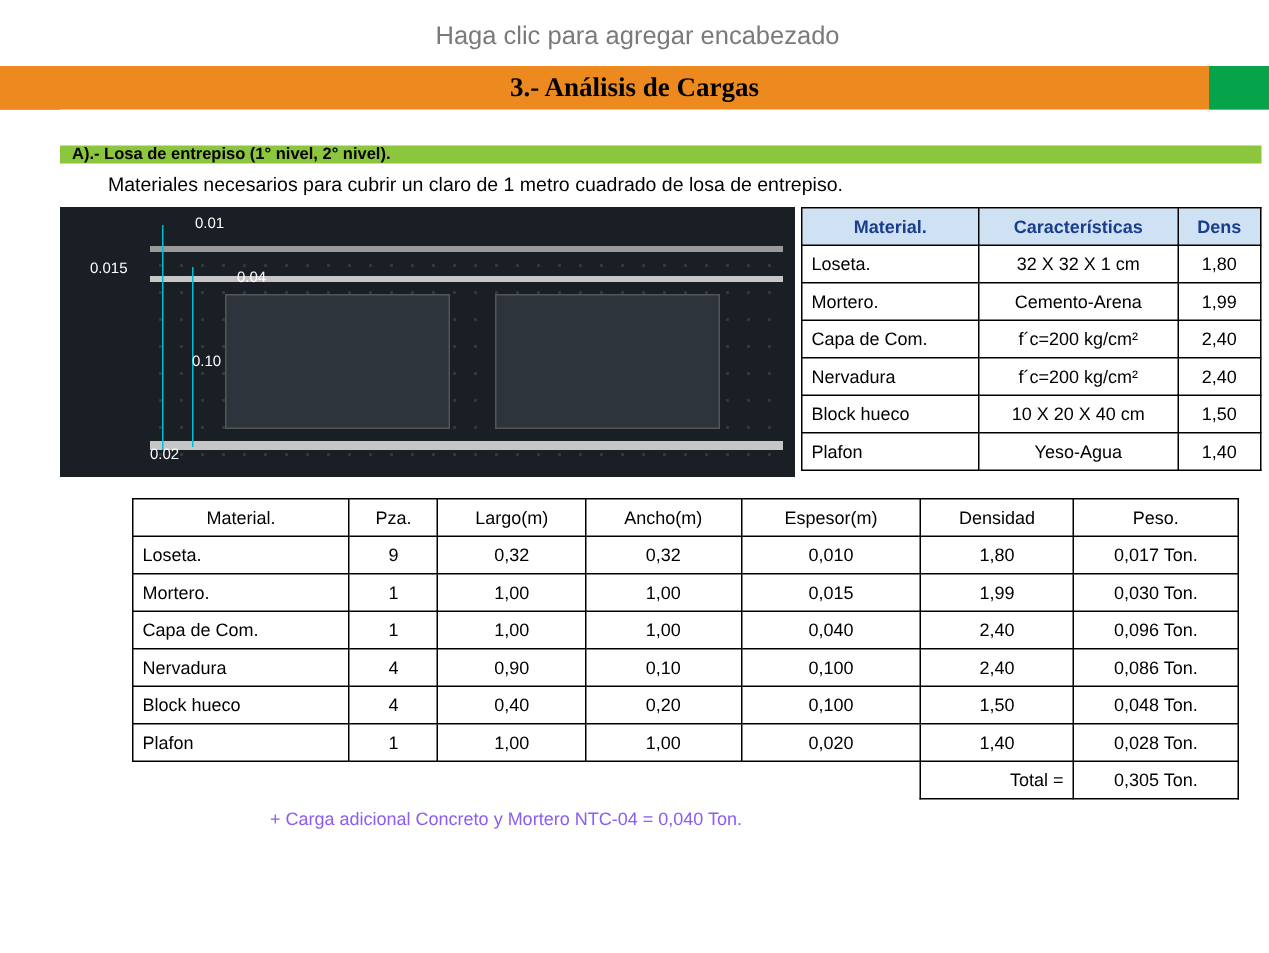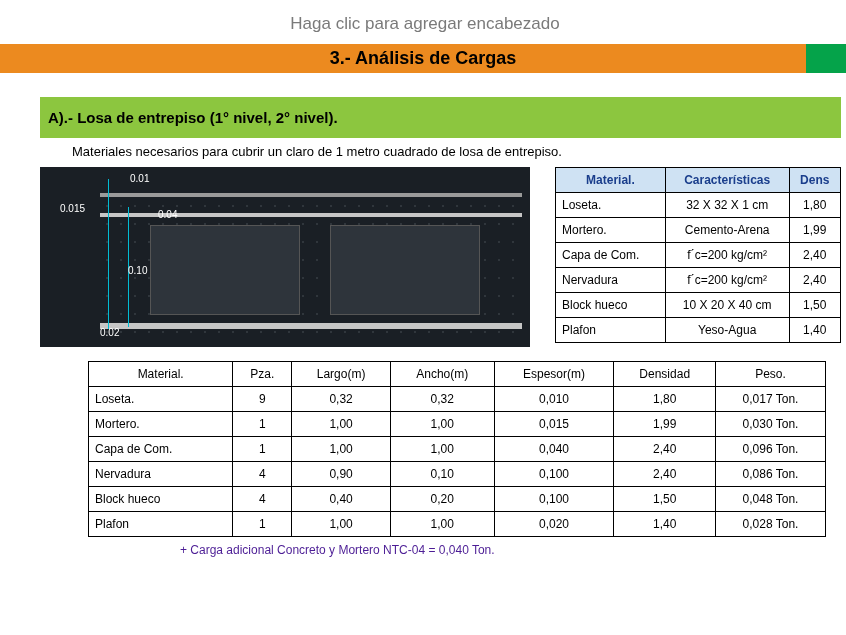--- a/index.html
+++ b/index.html
@@ -25,39 +25,39 @@
     text-align: center;
     font-weight: bold;
     font-size: 18px;
     padding: 4px 0;
     position: relative;
   }
   .title-bar::before {
     content:"";
     position:absolute; left:-40px; top:0; bottom:0; width:40px; background:#ec8a1f;
   }
-  .title-text { display:inline-block; }
+  .title-text { display:inline-block;font-family:Liberation Serif, serif; }
   .section-green {
     background: #8cc63f;
     font-weight: bold;
-    font-size: 15px;
-    padding: 12px 8px;
+    font-size: 11px;
+    padding: 0 8px;
     margin-top: 24px;
     margin-left: 40px;
     margin-right: 5px;
   }
   .desc {
     padding: 6px 0 8px 72px;
     font-size: 13px;
   }
   .content-row {
     display: flex;
     align-items: flex-start;
     padding: 0 5px 0 40px;
-    gap: 25px;
+    gap: 4px;
   }
   .cad-drawing {
     background: #1a1f25;
     width: 490px;
     height: 180px;
     position: relative;
     color: #d0d0d0;
     font-size: 10px;
     flex-shrink:0;
   }
@@ -112,21 +112,21 @@
   .main-table th {
     font-weight: normal;
     background:#fff;
   }
   .main-table td.left { text-align:left; padding-left:6px; }
   .main-table tr.total td.noborder { border:none; }
   .main-table tr.total td.tot-label { text-align:right; }
   
   .footnote {
     font-size: 12px;
-    color:#4c1d95;
+    color:#8b5cf6;
     padding: 6px 0 0 180px;
   }
 </style>
 </head>
 <body>
 
 <div class="eyebrow">Haga clic para agregar encabezado</div>
 
 <div class="title-bar">
   <span class="title-text">3.- Análisis de Cargas</span>
@@ -253,17 +253,22 @@
         </tr>
     <tr>
           <td class="left">Plafon</td>
           <td>1</td>
           <td>1,00</td>
           <td>1,00</td>
           <td>0,020</td>
           <td>1,40</td>
           <td>0,028 Ton.</td>
         </tr>
+    <tr class="total">
+      <td class="noborder" colspan="5"></td>
+      <td class="tot-label">Total =</td>
+      <td>0,305 Ton.</td>
+    </tr>
   </tbody>
     </table>
 </div>
 
 <div class="footnote">+ Carga adicional Concreto y Mortero NTC-04 =    0,040 Ton.</div>
 
 </body></html>

